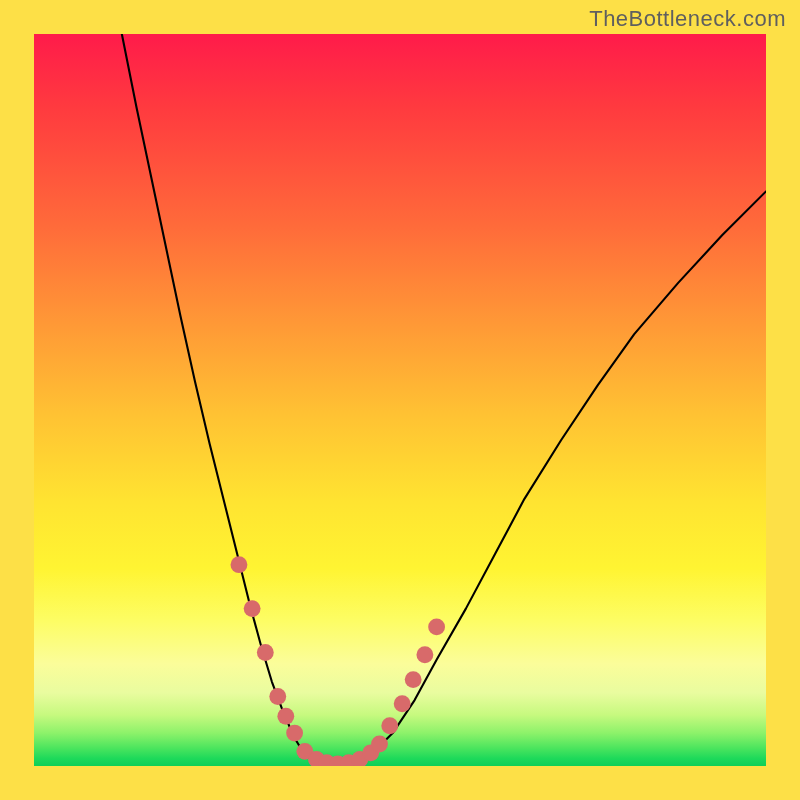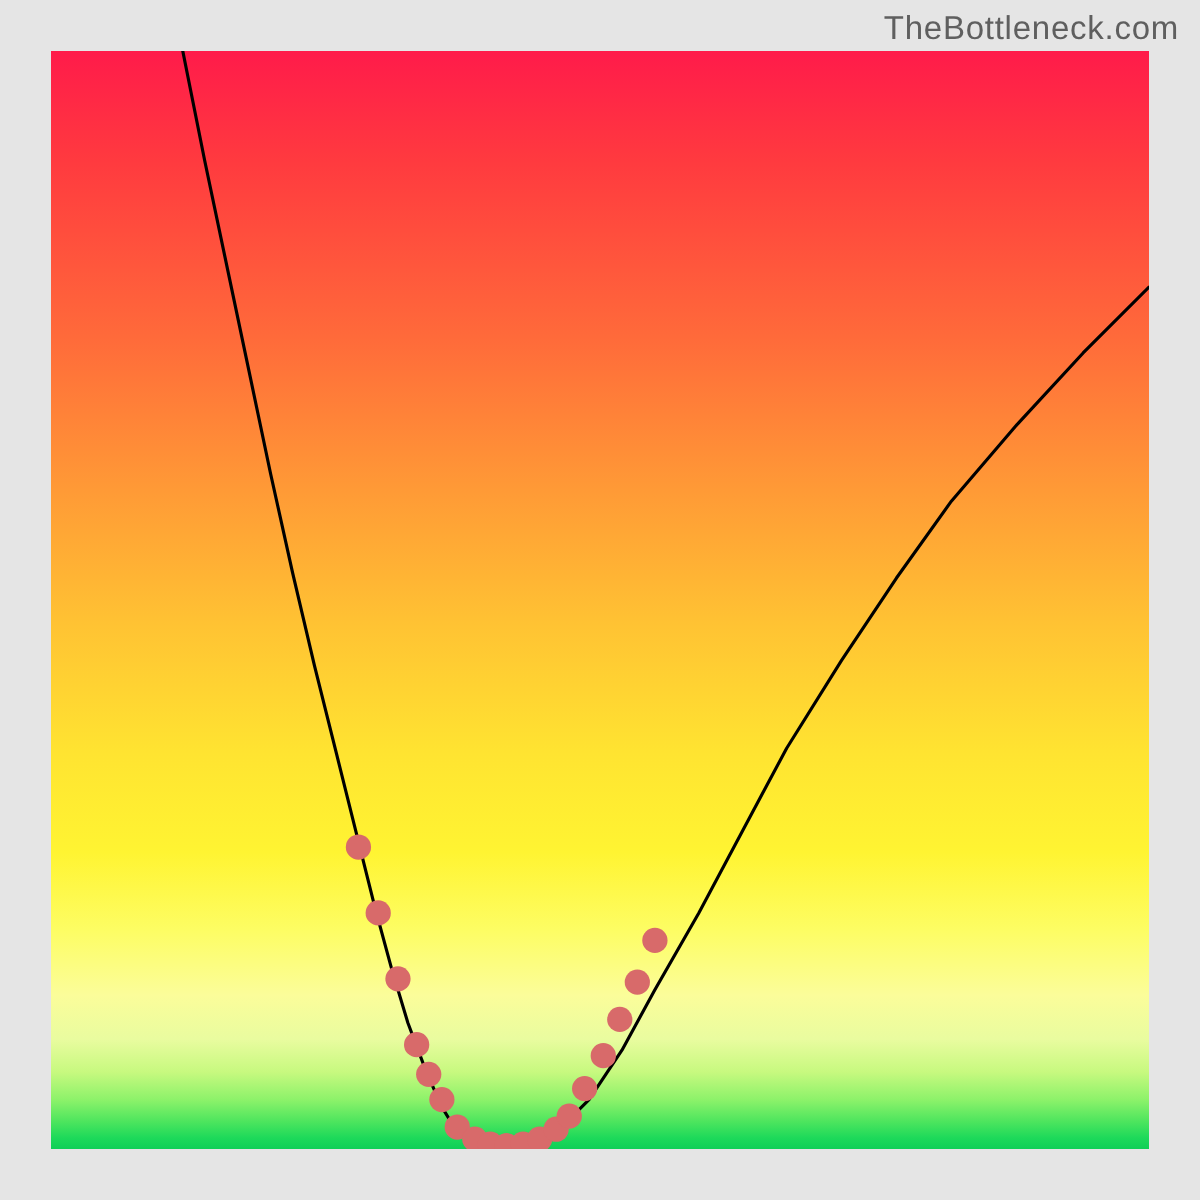--- a/index.html
+++ b/index.html
@@ -8,21 +8,21 @@
     width: 800px;
     height: 800px;
     background: #000;
     font-family: Arial, Helvetica, sans-serif;
     overflow: hidden;
   }
   .stage {
     position: relative;
     width: 800px;
     height: 800px;
-    background: #e5e5e5;
+    background: #fde047;
   }
   .watermark {
     position: absolute;
     top: 6px;
     right: 14px;
     color: #5f5f5f;
     font-size: 22px;
     font-weight: 500;
     letter-spacing: 0.5px;
     z-index: 5;

